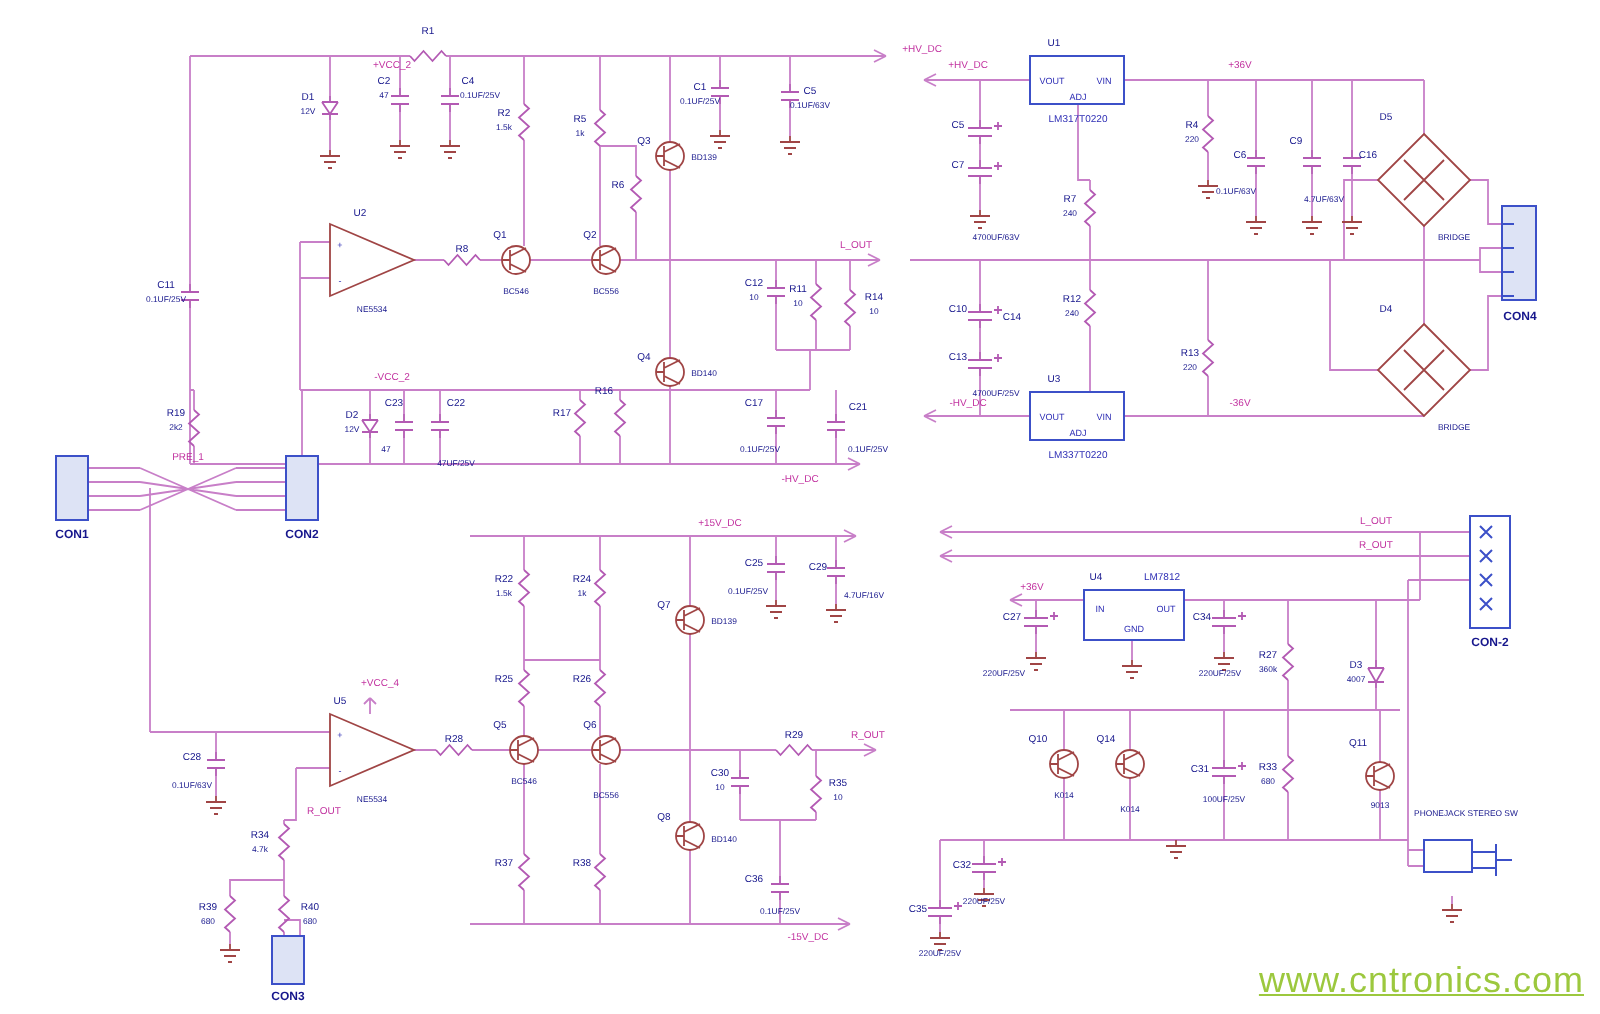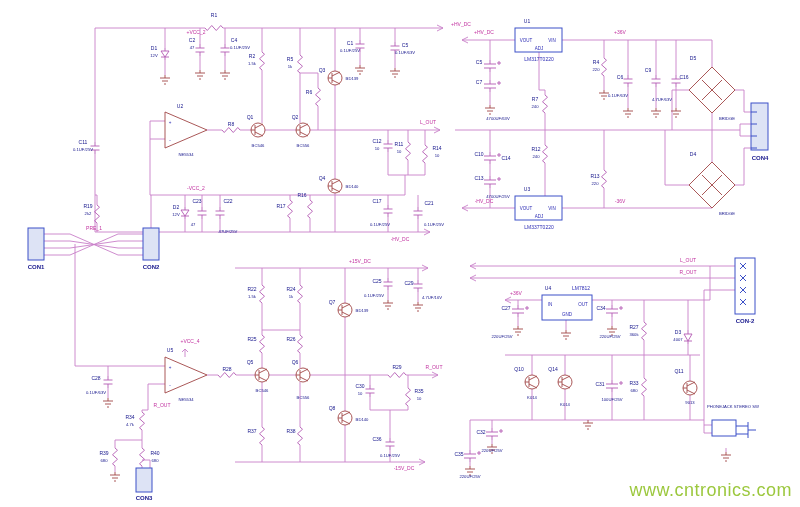--- a/index.html
+++ b/index.html
@@ -15,21 +15,21 @@
   .lbl{font-family:"Liberation Sans",sans-serif;text-anchor:middle;}
   .lbl-d{fill:#16168c;font-size:5px;}
   .lbl-v{fill:#16168c;font-size:4.2px;}
   .lbl-n{fill:#c233a0;font-size:5px;}
   .lbl-p{fill:#2c2cb4;font-size:4.5px;}
   .lbl-b{fill:#2c2cb4;font-size:5px;}
   .lbl-c{fill:#16168c;font-size:6px;font-weight:bold;}
   .watermark{
     position:absolute;right:8px;bottom:6px;
     font-family:"Liberation Sans",sans-serif;
-    font-size:18px;letter-spacing:0.5px;
+    font-size:18px;letter-spacing:0.5px;text-decoration:underline;
   }
 </style>
 </head>
 <body>
 
 <div class="stage">
   <svg width="800" height="507" viewBox="0 0 800 507" xmlns="http://www.w3.org/2000/svg">
     <defs>
       <g id="rv">
           <path d="M0,0 L2.5,2.25 L-2.5,6.75 L2.5,11.25 L-2.5,15.75 L0,18"></path>

